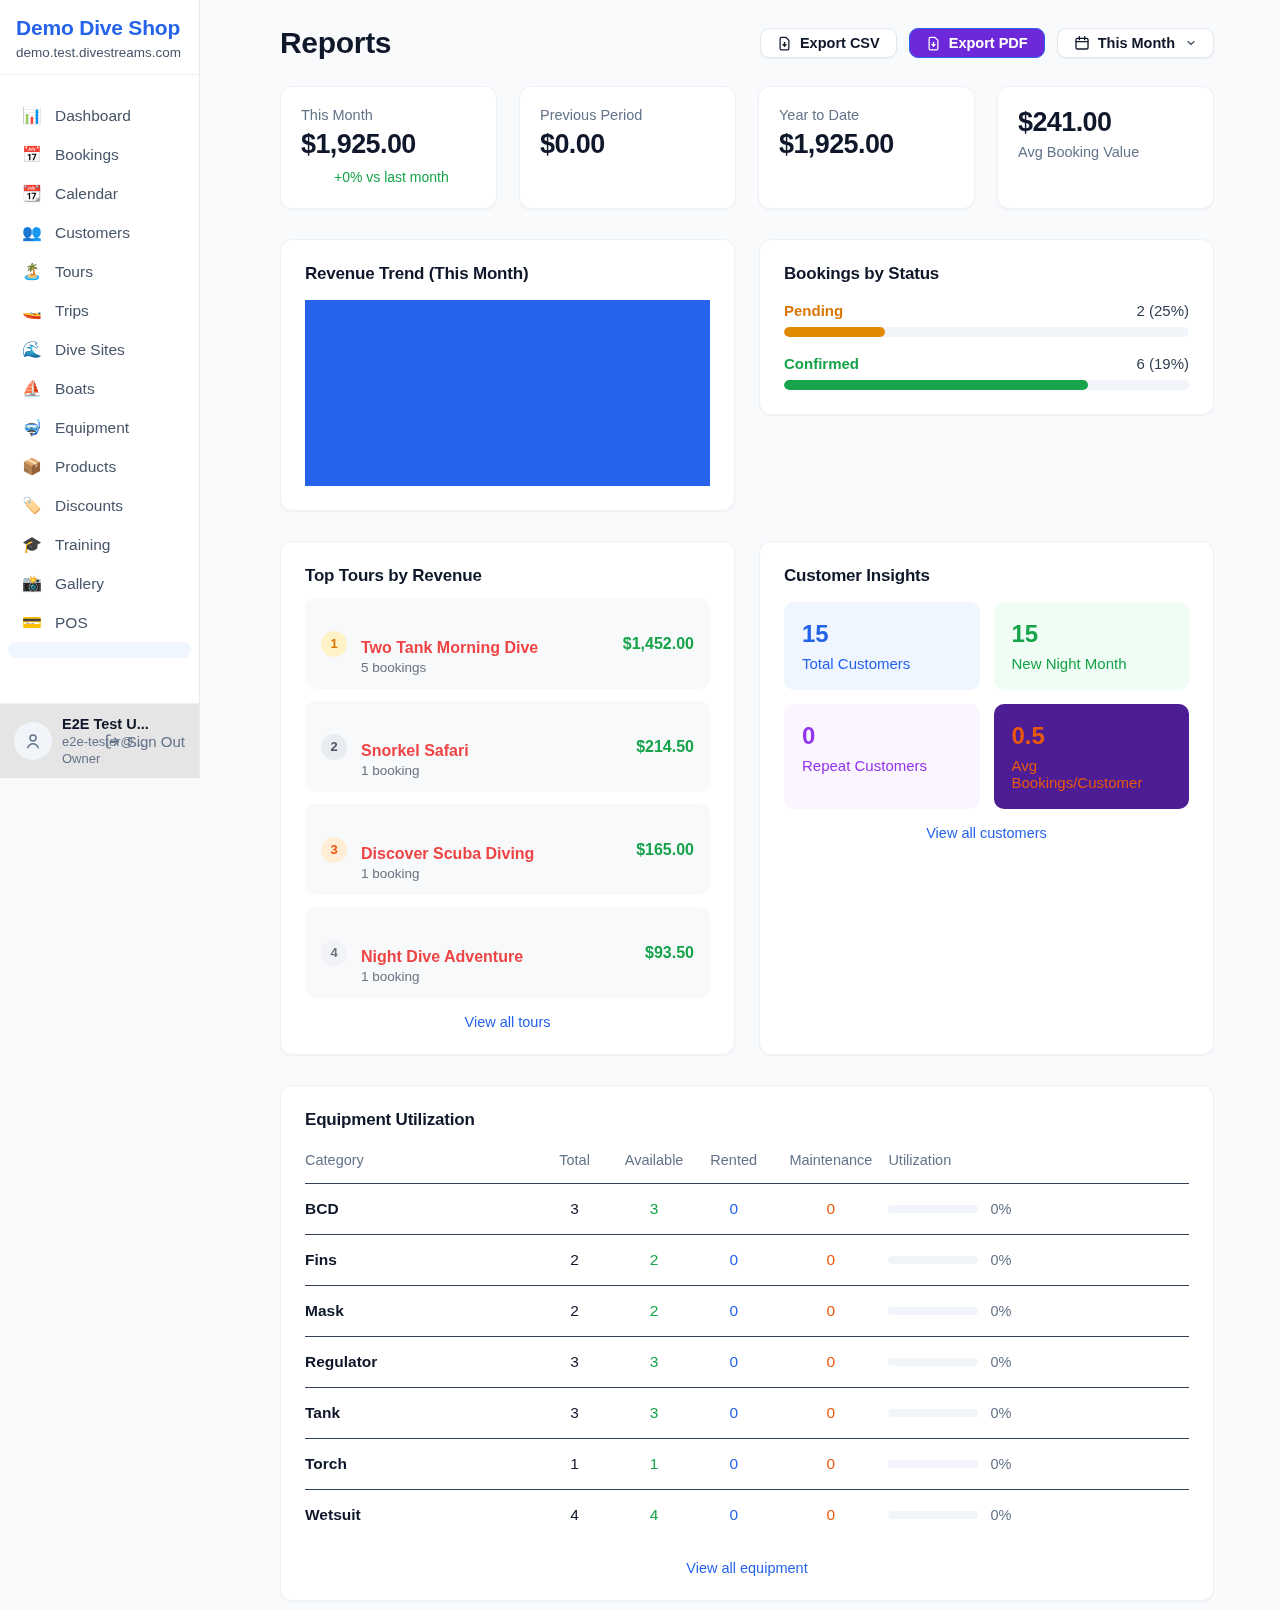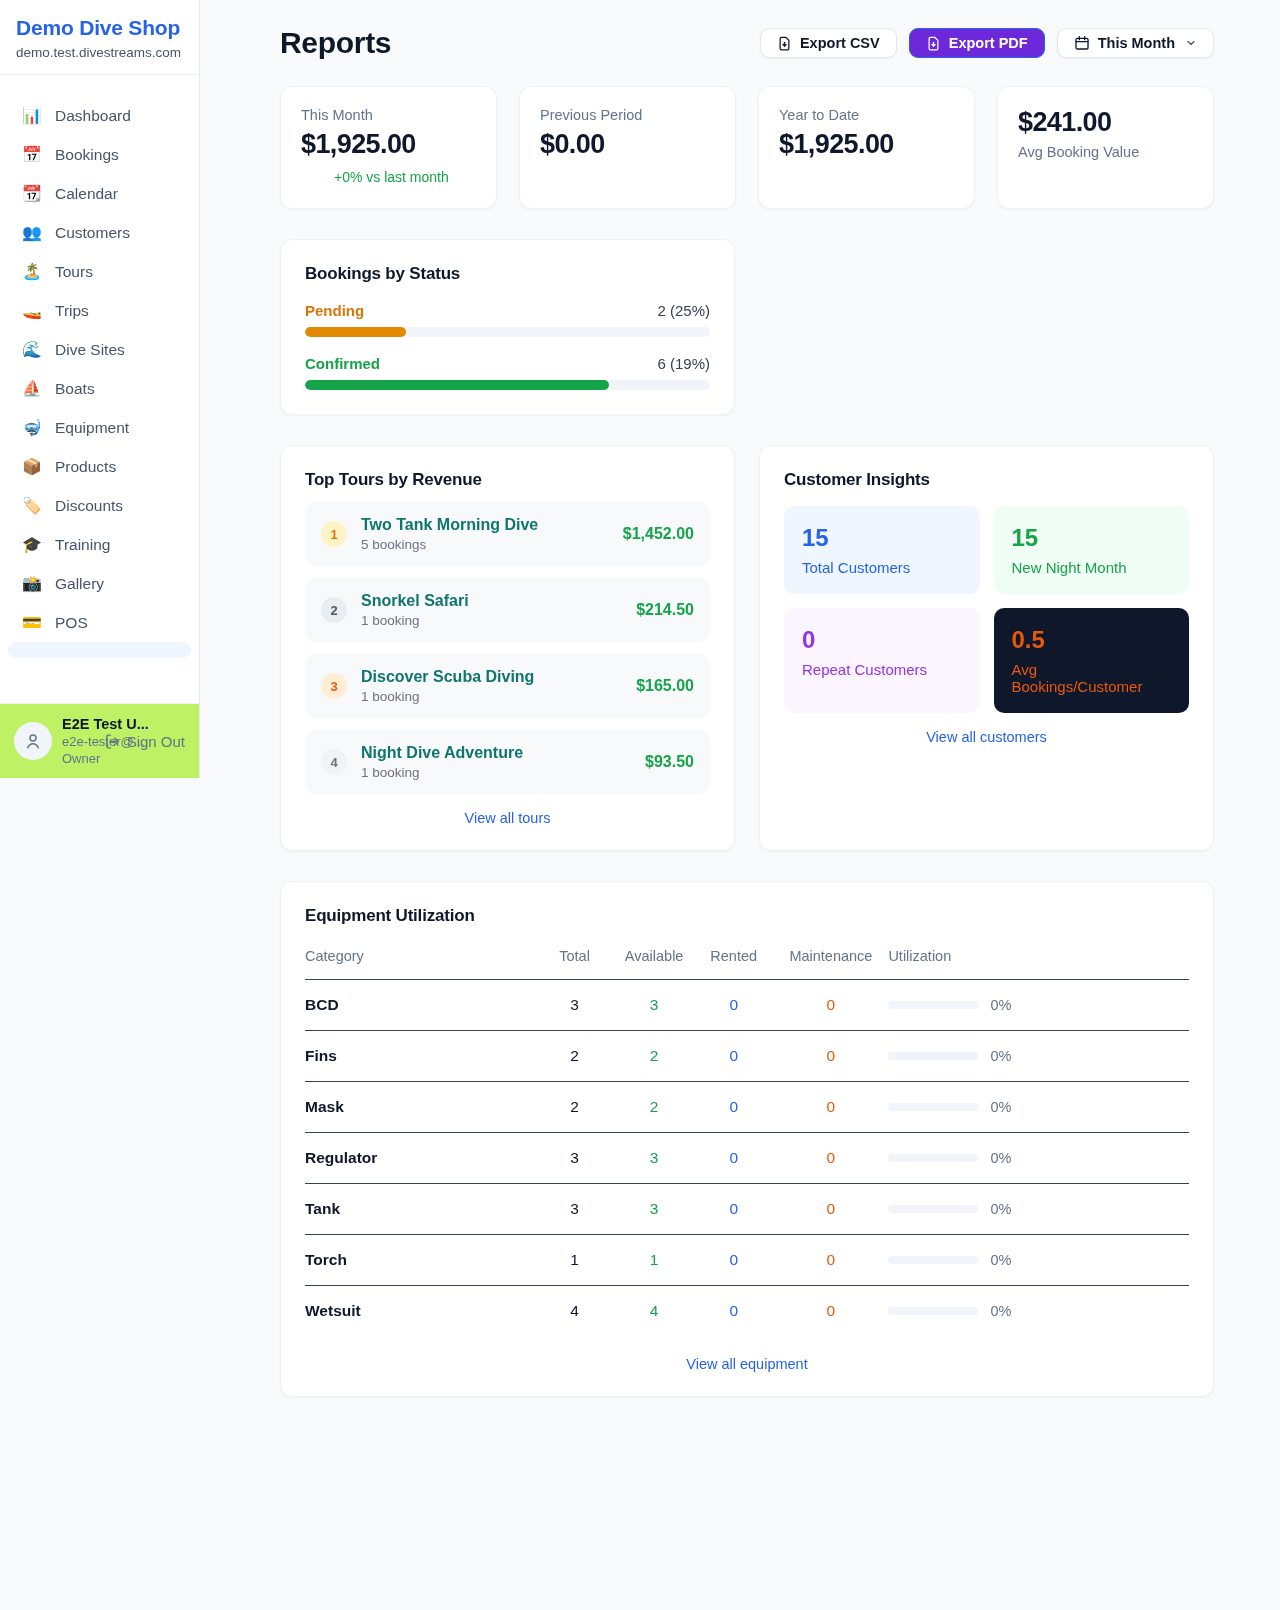--- a/index.html
+++ b/index.html
@@ -27,21 +27,21 @@
     display:flex; align-items:center; gap:13px;
     padding: 10px 14px; border-radius:8px;
     color:#475569; font-size:15.5px; cursor:pointer;
   }
   .nav-icon { width:20px; font-size:16px; text-align:center; flex:0 0 20px; }
   .nav-active-partial { background:#eff6ff; border-radius:8px; height:16px; margin:0 0 0 0; }
   .user-footer {
     border-top:1px solid #edf0f4;
     padding: 12px 14px;
     display:flex; align-items:center; gap:10px;
-    background:#bef264;
+    background:#e5e5e5;
   }
   .avatar {
     width:38px; height:38px; border-radius:50%;
     background:#f1f5f9; color:#64748b;
     display:flex; align-items:center; justify-content:center;
     flex:0 0 38px;
   }
   .user-meta { min-width:0; }
   .user-name { font-size:14.5px; font-weight:bold; color:#0f172a; white-space:nowrap; }
   .user-email, .user-role { font-size:13px; color:#64748b; margin-top:2px; white-space:nowrap; }
@@ -95,33 +95,33 @@
   }
   .rank-badge {
     width:26px; height:26px; border-radius:50%;
     display:flex; align-items:center; justify-content:center;
     font-size:13px; font-weight:bold; flex:0 0 26px;
   }
   .rank-1 { background:#fef3c7; color:#d97706; }
   .rank-2 { background:#e9ecf1; color:#4b5563; }
   .rank-3 { background:#ffedd5; color:#ea580c; }
   .rank-4 { background:#f1f3f6; color:#6b7280; }
-  .tour-name { font-size:16px; font-weight:600; color:#0f766e; }
+  .tour-name { font-size:16px; font-weight:600; color:#ef4444;margin-top:27px; }
   .tour-bookings { font-size:13.5px; color:#6b7280; margin-top:3px; }
   .tour-revenue { margin-left:auto; font-size:16px; font-weight:bold; color:#16a34a; }
   .view-link { display:block; text-align:center; color:#2563eb; font-size:14.5px; margin-top:16px; cursor:pointer; text-decoration:none; }
   
   .insights-grid { display:grid; grid-template-columns:1fr 1fr; gap:14px; margin-top:16px; }
   .insight-tile { border-radius:10px; padding:18px; }
   .insight-value { font-size:24px; font-weight:bold; }
   .insight-label { font-size:15px; margin-top:7px; }
   .tile-blue   { background:#eff6ff; } .tile-blue   .insight-value,.tile-blue   .insight-label { color:#2563eb; }
   .tile-green  { background:#f0fdf4; } .tile-green  .insight-value,.tile-green  .insight-label { color:#16a34a; }
   .tile-purple { background:#faf5ff; } .tile-purple .insight-value,.tile-purple .insight-label { color:#9333ea; }
-  .tile-orange { background:#0f172a; } .tile-orange .insight-value,.tile-orange .insight-label { color:#ea580c; }
+  .tile-orange { background:#4c1d95; } .tile-orange .insight-value,.tile-orange .insight-label { color:#ea580c; }
   
   .equip-card { margin-top:30px; padding:24px 24px 24px; }
   table { width:100%; border-collapse:collapse; margin-top:14px; }
   th {
     text-align:left; font-weight:400; color:#64748b; font-size:14.5px;
     padding:8px 0 15px; border-bottom:1px solid #334155;
   }
   td { padding:16px 0; border-bottom:1px solid #334155; font-size:15.5px; }
   tbody tr:last-child td { border-bottom:none; }
   th.num, td.num { text-align:center; width:9%; }
@@ -277,20 +277,24 @@
       <div class="stat-value">$1,925.00</div>
     </div>
     <div class="card stat-card value-first">
       <div class="stat-value">$241.00</div>
       <div class="stat-label">Avg Booking Value</div>
     </div>
   </div>
 
   <div class="row-2">
     <div class="card card-pad">
+      <div class="card-title">Revenue Trend (This Month)</div>
+      <div class="chart-area"></div>
+    </div>
+    <div class="card card-pad">
       <div class="card-title">Bookings by Status</div>
       <div class="status-row">
         <div class="status-head">
           <span class="status-name" style="color:#d97706;">Pending</span>
           <span class="status-count">2 (25%)</span>
         </div>
         <div class="bar-track">
           <div class="bar-fill" style="background: rgb(225, 138, 0); width: 25%;"></div>
         </div>
       </div>

